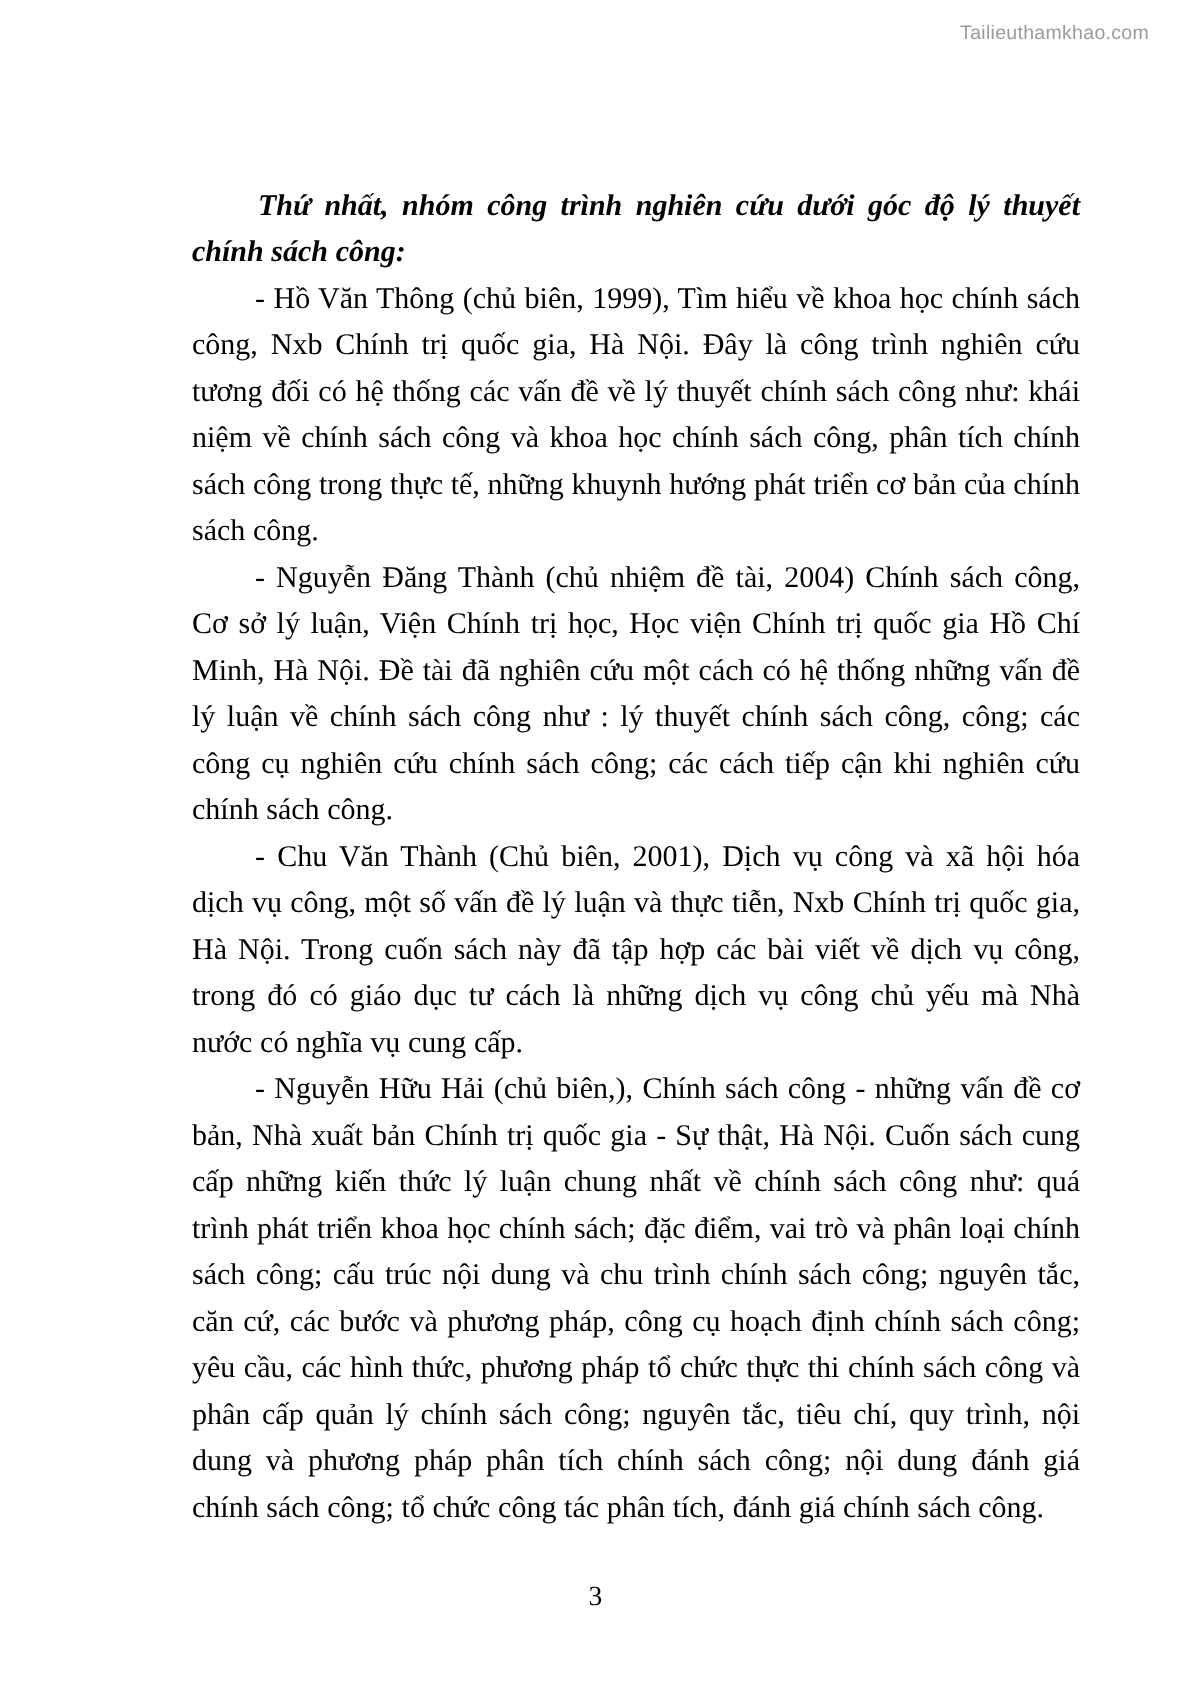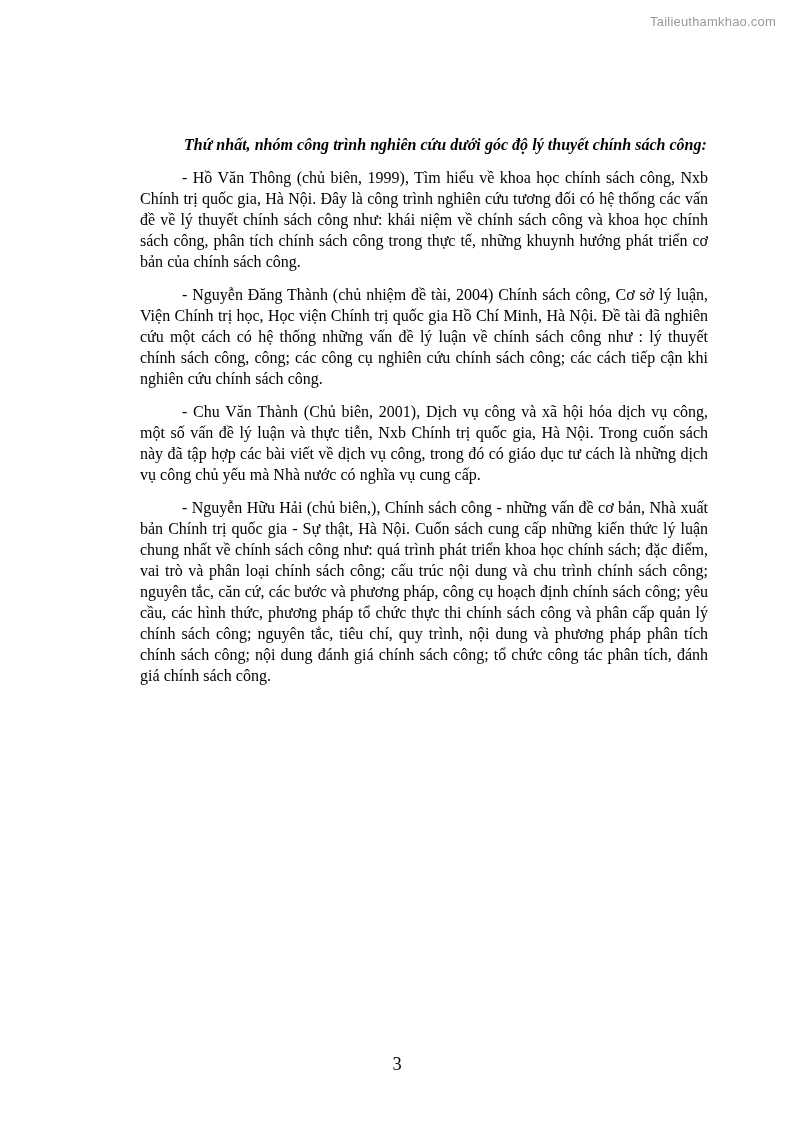--- a/index.html
+++ b/index.html
@@ -15,38 +15,38 @@
     position: relative;
     width: 794px;
     height: 1123px;
     background: #ffffff;
     overflow: hidden;
     box-sizing: border-box;
   }
   .watermark {
     position: absolute;
     top: 14px;
-    right: 18px;
+    right: 28px;
     font-family: "Liberation Sans", "DejaVu Sans", sans-serif;
     font-size: 13px;
     letter-spacing: 0.2px;
     color: #9a9a9a;
     white-space: nowrap;
     user-select: none;
   }
   .content {
     position: absolute;
     left: 128px;
     top: 122px;
     width: 592px;
   }
   .doc-par {
-    margin: 12px;
-    font-size: 16px;
-    line-height: 21px;
+    margin: 0;
+    font-size: 20px;
+    line-height: 31px;
     text-align: justify;
     text-justify: inter-word;
     text-indent: 42px;
     hyphens: none;
     word-spacing: 0.1px;
   }
   .doc-par.heading {
     font-weight: bold;
     font-style: italic;
     text-indent: 44px;

